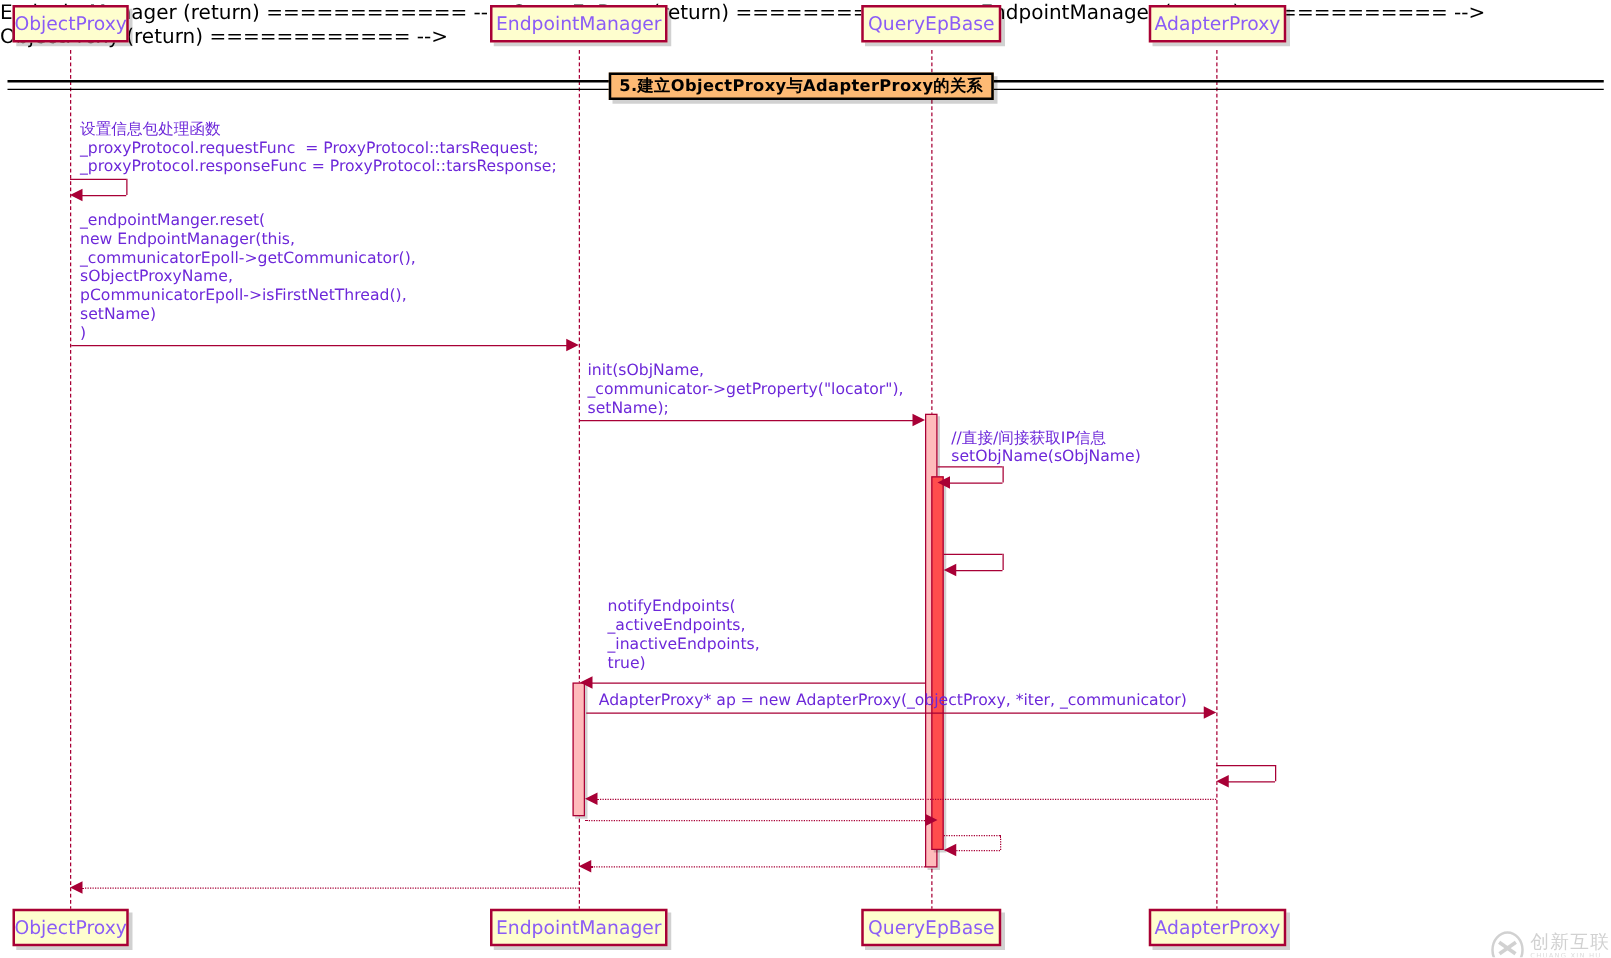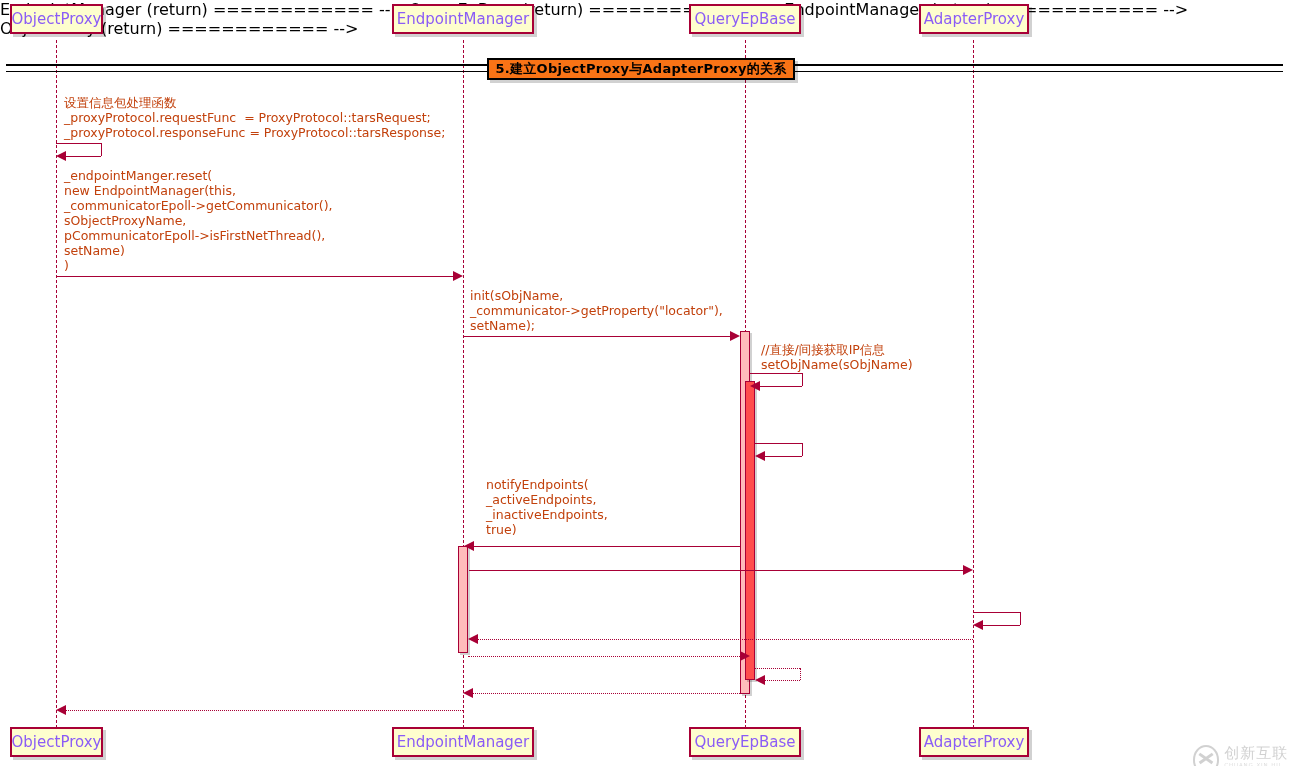--- a/index.html
+++ b/index.html
@@ -74,38 +74,38 @@
     border-bottom: 5px solid transparent;
   }
   .arrow.left  { border-right: 10px solid #A80036; }
   .arrow.right { border-left: 10px solid #A80036; }
 
   
   .msgtext {
     position: absolute;
     font-size: 12.5px;
     line-height: 15px;
-    color: #c2410c;
+    color: #6d28d9;
     white-space: pre;
   }
 
   
   .divider-rule {
     position: absolute;
     height: 0;
     border-top: 2px solid #000000;
   }
   .divider-rule2 {
     position: absolute;
     height: 0;
     border-top: 1px solid #000000;
   }
   .divider-box {
     position: absolute;
-    background: #f97316;
+    background: #fdba74;
     border: 2px solid #000000;
     box-shadow: 3px 3px 0px 0px rgba(0,0,0,0.18);
     display: flex;
     align-items: center;
     justify-content: center;
     font-size: 13px;
     font-weight: bold;
     color: #000000;
     white-space: nowrap;
     box-sizing: border-box;
@@ -237,20 +237,21 @@
 
   
   <div class="msgtext" style="left:486px; top:477px;">notifyEndpoints(
 _activeEndpoints,
 _inactiveEndpoints,
 true)</div>
   <div class="msgline" style="left:473px; top:546px; width:267px;"></div>
   <div class="arrow left" style="left:464px; top:541px;"></div>
 
   
+  <div class="msgtext" style="left:479px; top:552px;">AdapterProxy* ap = new AdapterProxy(_objectProxy, *iter, _communicator)</div>
   <div class="msgline" style="left:469px; top:570px; width:495px;"></div>
   <div class="arrow right" style="left:963px; top:565px;"></div>
 
   
   <div class="msgline" style="left:973px; top:612px; width:47px;"></div>
   <div class="vline" style="left:1020px; top:612px; height:13px;"></div>
   <div class="msgline" style="left:981px; top:625px; width:39px;"></div>
   <div class="arrow left" style="left:973px; top:620px;"></div>
 
    EndpointManager (return) ============ --&gt;

